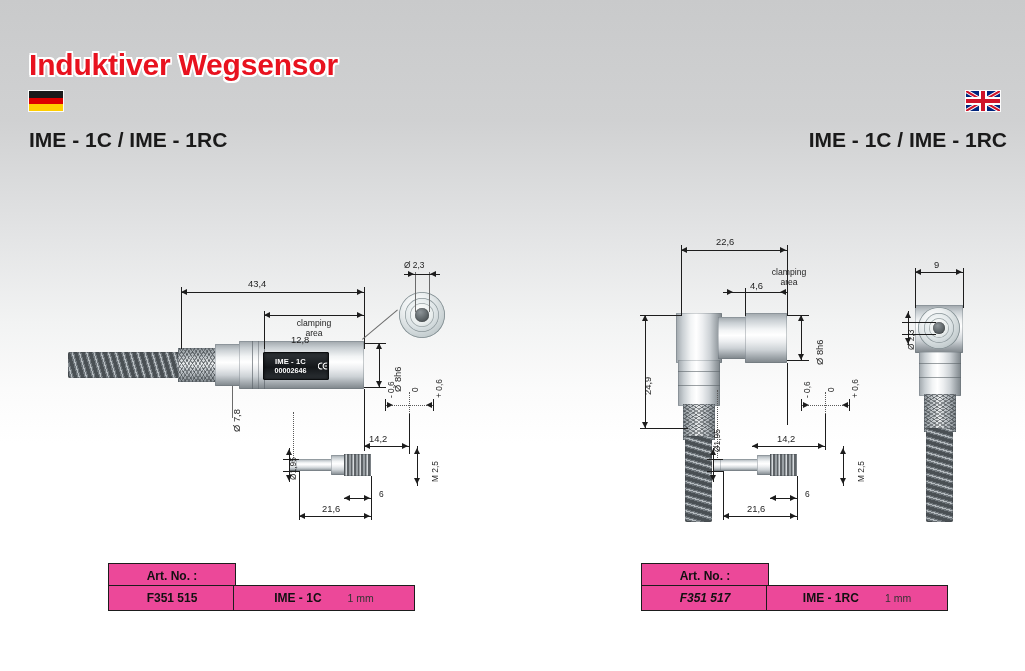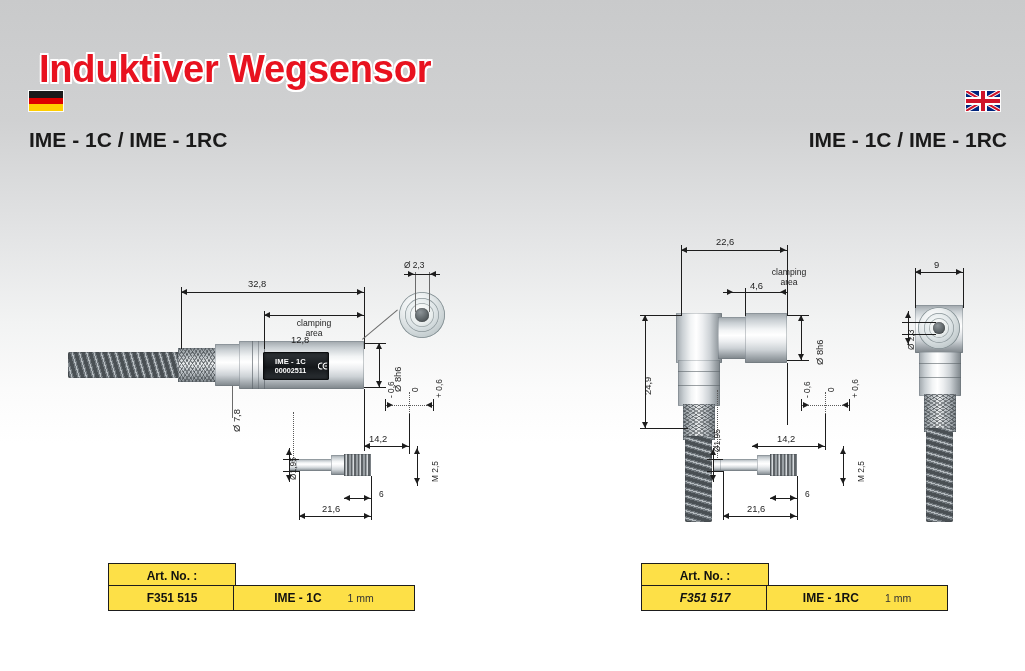--- a/index.html
+++ b/index.html
@@ -14,21 +14,21 @@
   
   .hdr-red{
     position:absolute;font-weight:bold;color:#e8121f;white-space:nowrap;
     letter-spacing:-0.2px;
     text-shadow:
       -1.6px -1.6px 0 #fff, 1.6px -1.6px 0 #fff,
       -1.6px  1.6px 0 #fff, 1.6px  1.6px 0 #fff,
        0 -1.8px 0 #fff, 0 1.8px 0 #fff,
       -1.8px 0 0 #fff, 1.8px 0 0 #fff;
   }
-  #title-de{left:39px;top:48px;font-size:38px;}
+  #title-de{left:29px;top:48px;font-size:30px;}
   #title-en{left:515px;top:48px;font-size:31px;}
 
   .model{position:absolute;font-weight:bold;font-size:21px;color:#1a1a1a;white-space:nowrap;}
   #model-de{left:29px;top:128px;}
   #model-en{right:18px;top:128px;}
 
   .subtxt{position:absolute;font-weight:bold;font-size:12.3px;color:#1d1d1d;line-height:14.6px;}
   #sub-de{left:29px;top:155px;text-align:left;}
   #sub-en{right:18px;top:155px;text-align:right;}
 
@@ -115,21 +115,21 @@
     box-shadow:inset 0 0 0 .7px #8a9599;}
   .face3{position:absolute;border-radius:50%;
     background:radial-gradient(circle at 40% 34%,#ffffff 0%,#e8eded 60%,#c3cbcd 100%);
     box-shadow:inset 0 0 0 .7px #97a1a4;}
   .bore{position:absolute;border-radius:50%;
     background:radial-gradient(circle at 38% 30%,#8d9498 0%,#5f6669 55%,#3f4548 100%);
     box-shadow:inset 0 0 1px rgba(0,0,0,.8);}
 
   
   .tbl{position:absolute;}
-  .tcell{position:absolute;border:1.2px solid #1d1d1d;background:#fde047;
+  .tcell{position:absolute;border:1.2px solid #1d1d1d;background:#ec4899;
     display:flex;align-items:center;justify-content:center;
     font-weight:bold;font-size:12px;color:#111;}
   .tcell.wide{justify-content:flex-start;padding-left:0;}
   .tc-inner{display:flex;align-items:baseline;gap:26px;justify-content:center;width:100%;}
   .tc-mm{font-weight:normal;font-size:10.5px;color:#333;}
 </style>
 </head>
 <body>
 
 <div class="page">
@@ -156,36 +156,36 @@
     <div class="knurl-h" style="left:178px; top:348px; width:40px;  height:34px;"></div>
     <div class="metal-h" style="left:215px; top:344px; width:26px;  height:42px;"></div>
     <div class="metal-h" style="left:239px; top:341px; width:125px; height:48px;"></div>
     <div class="ln vl" style="left:252px; top:341px; height:48px; background:rgba(90,98,104,.65);"></div>
     <div class="ln vl" style="left:258px; top:341px; height:48px; background:rgba(90,98,104,.45);"></div>
     <div class="ln vl" style="left:264px; top:341px; height:48px; background:rgba(90,98,104,.65);"></div>
 
     <div class="nameplate" style="left:263px; top:352px; width:64px; height:26px;">
       <div class="np-txt">
         <span class="np-l1">IME - 1C</span>
-        <span class="np-l2">00002511</span>
+        <span class="np-l2">00002646</span>
       </div>
       <div class="np-ce">
         <svg width="10" height="8" viewBox="0 0 10 8" aria-hidden="true">
           <path d="M4.3 1.2a3 3 0 1 0 0 5.6" fill="none" stroke="#fff" stroke-width="1.1"></path>
           <path d="M9.2 1.2a3 3 0 1 0 0 5.6 M6.6 4h2.4" fill="none" stroke="#fff" stroke-width="1.1"></path>
         </svg>
       </div>
     </div>
 
     <div class="ln vl" style="left:181px; top:287px; height:62px;"></div>
     <div class="ln vl" style="left:364px; top:287px; height:62px;"></div>
     <div class="ln hl" style="left:181px; top:292px; width:183px;"></div>
     <div class="ar ar-l" style="left:181px; top:289px;"></div>
     <div class="ar ar-r" style="left:357px; top:289px;"></div>
-    <div class="dim" style="left:248px; top:278px;">32,8</div>
+    <div class="dim" style="left:248px; top:278px;">43,4</div>
 
     <div class="ln vl" style="left:264px; top:311px; height:38px;"></div>
     <div class="ln hl" style="left:264px; top:315px; width:100px;"></div>
     <div class="ar ar-l" style="left:264px; top:312px;"></div>
     <div class="ar ar-r" style="left:357px; top:312px;"></div>
     <div class="dim" style="left:291px; top:302px;margin-top:32px;">12,8</div>
     <div class="lbl-c" style="left:281px; top:319px; width:66px;">
       <span>clamping<br>area</span>
     </div>
 

